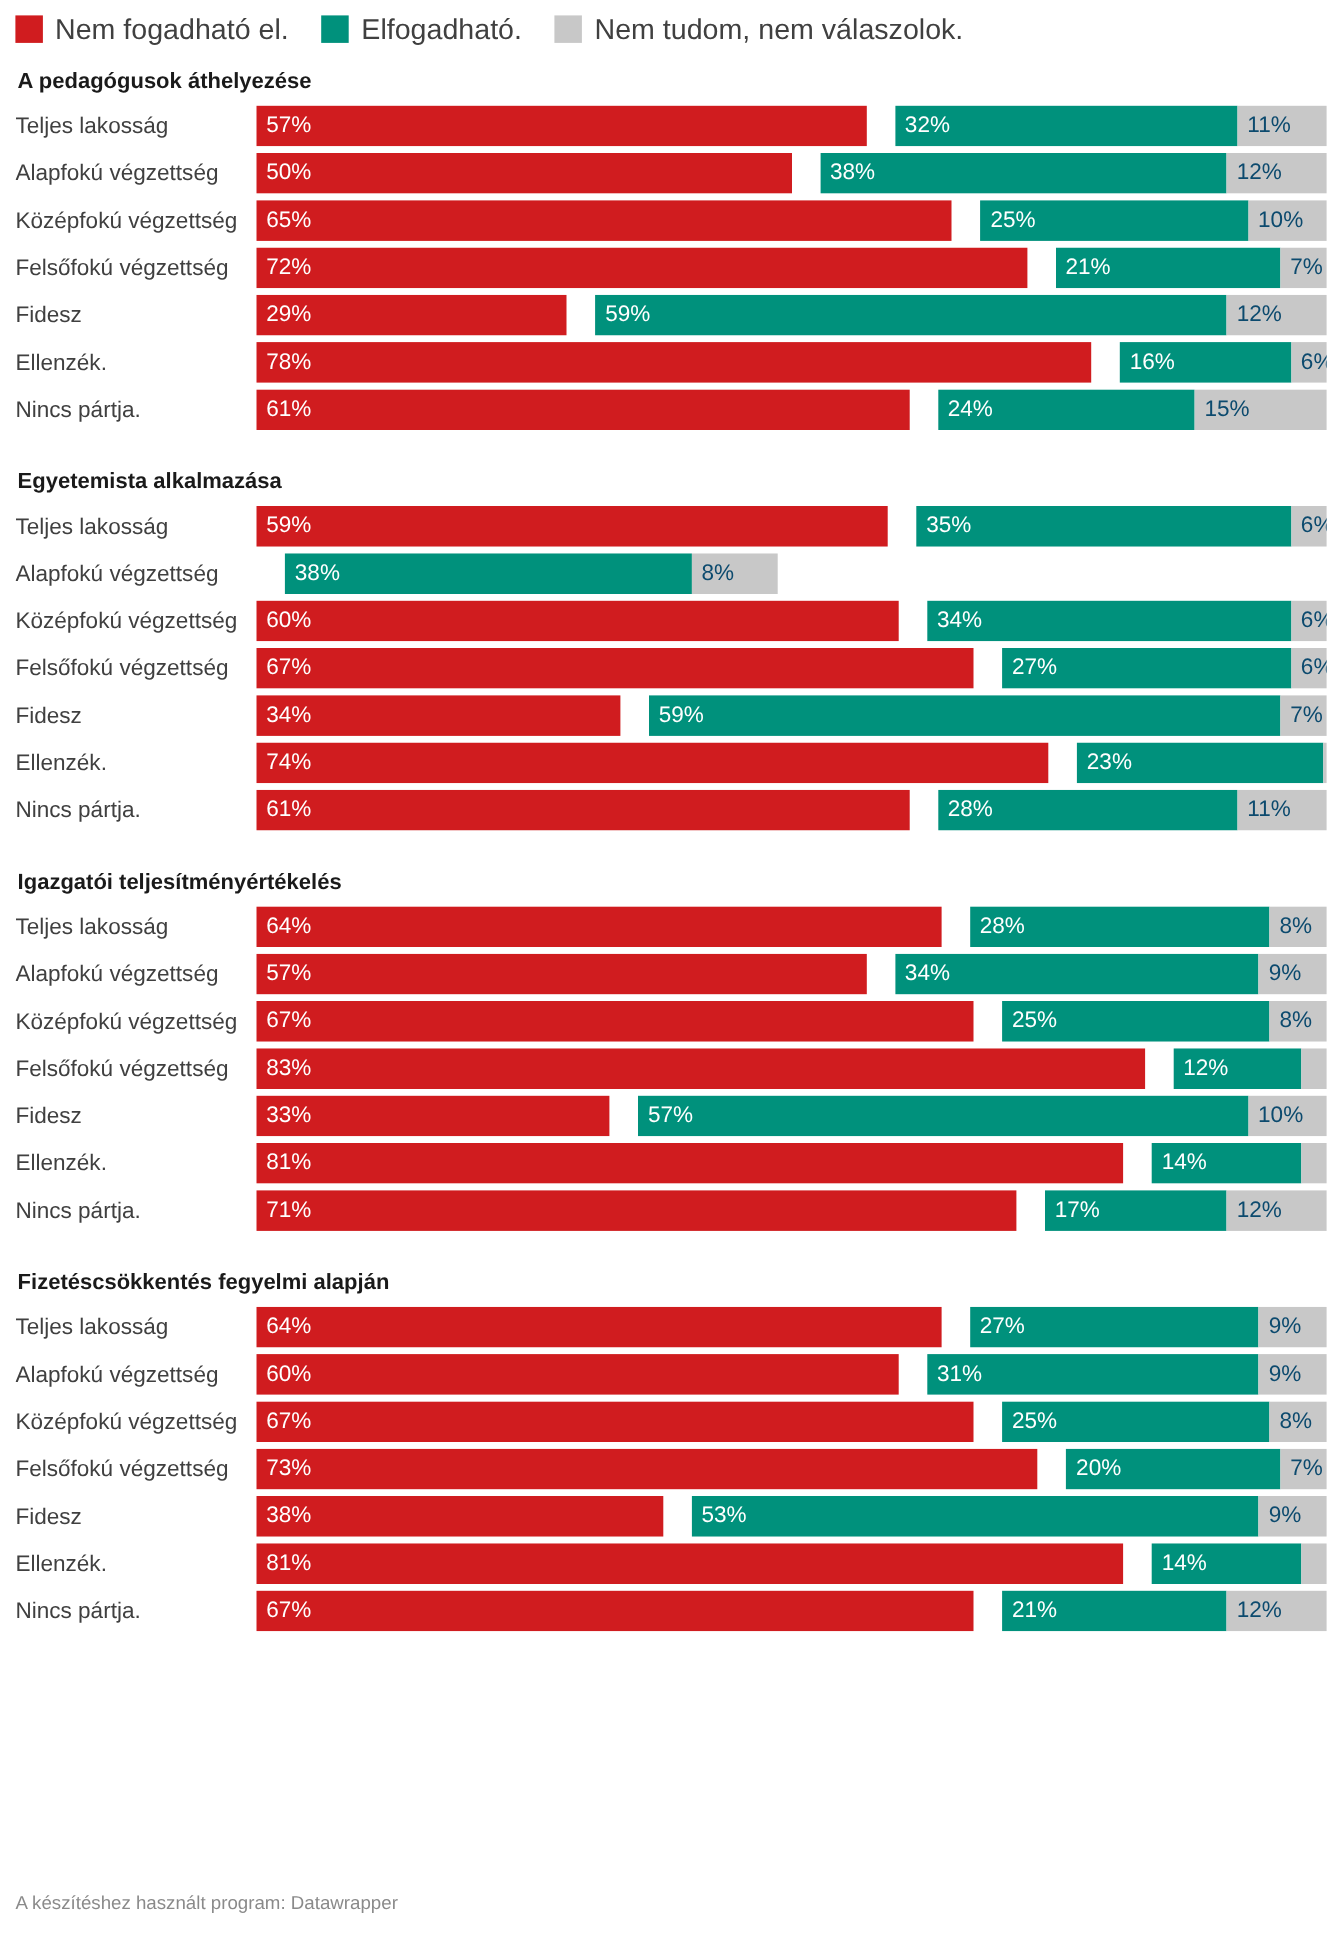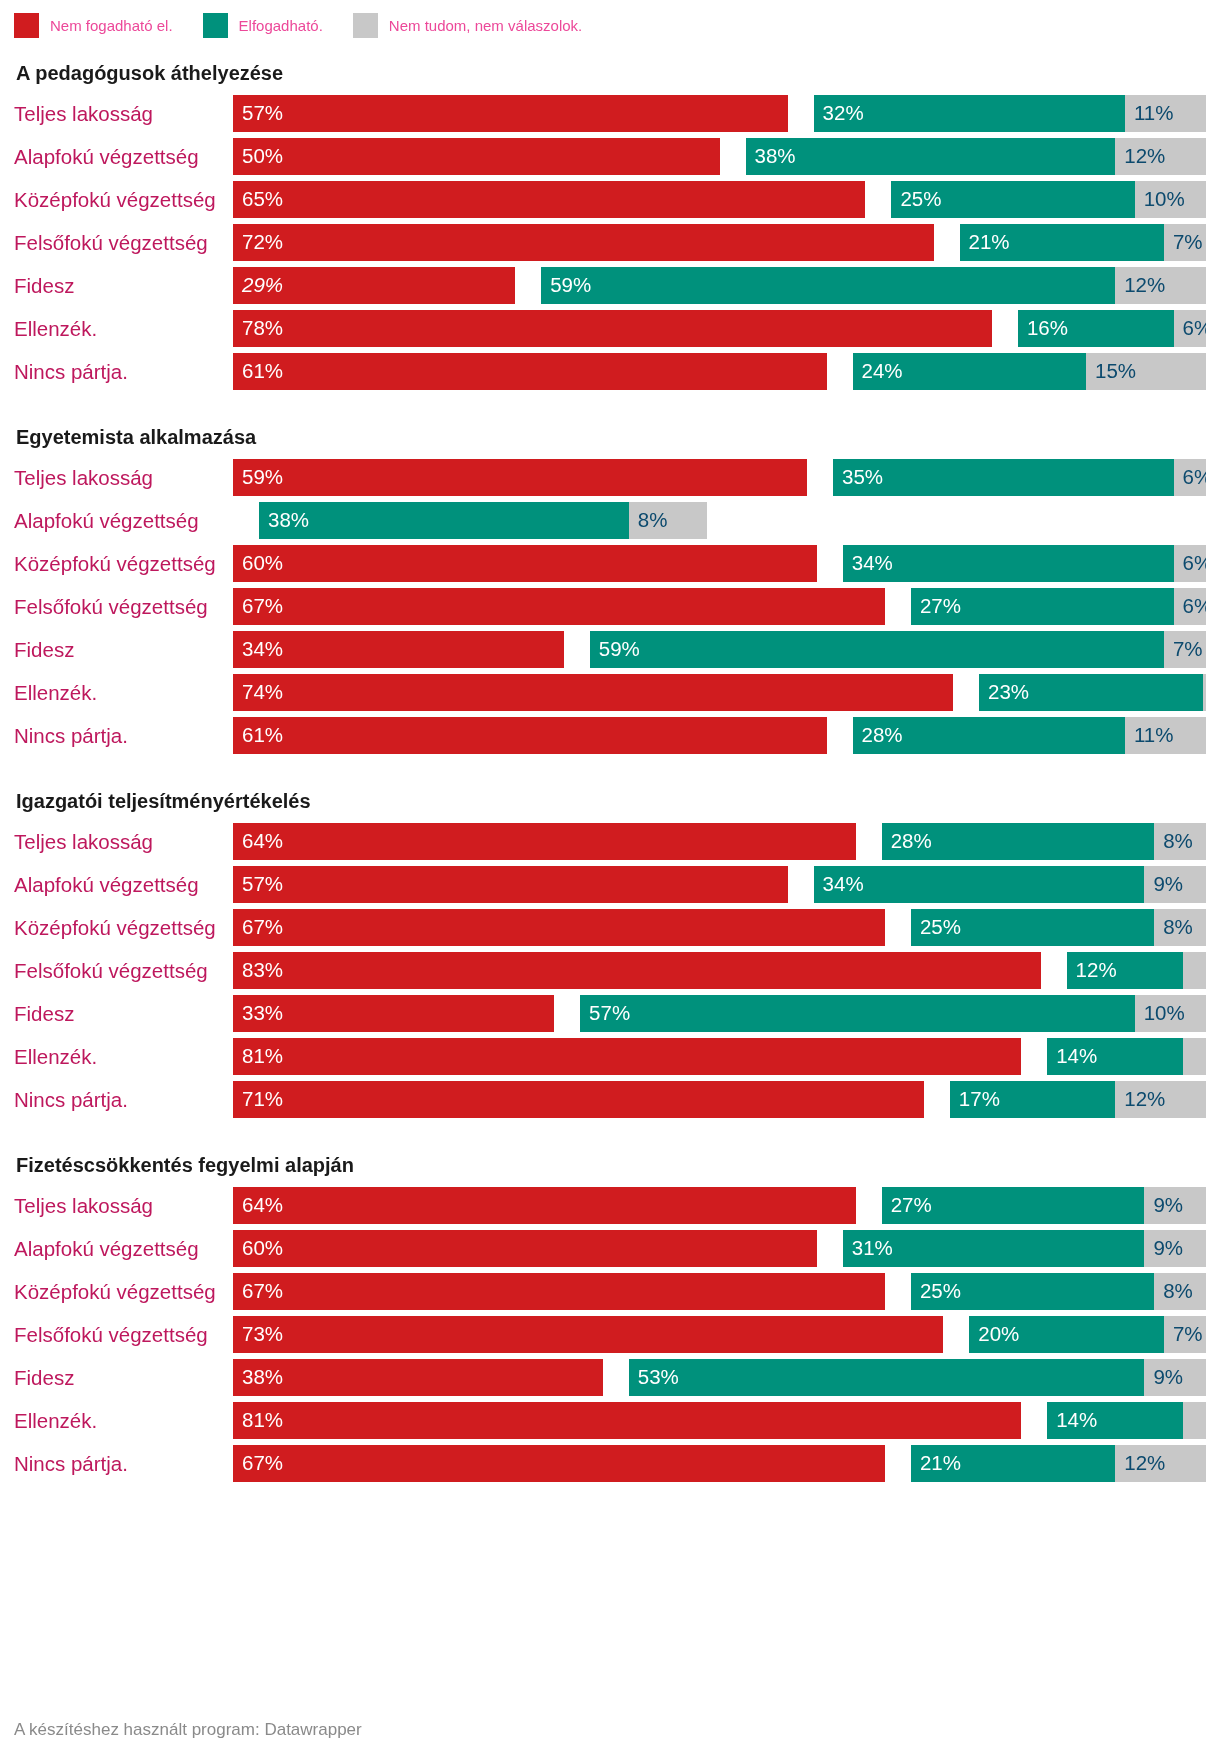--- a/index.html
+++ b/index.html
@@ -35,23 +35,23 @@
     align-items: center;
     margin-right: 30px;
   }
   .legend-swatch {
     width: 25px;
     height: 25px;
     flex: 0 0 25px;
     margin-right: 11px;
   }
   .legend-label {
-    font-size: 15px;
+    font-size: 26px;
     line-height: 1;
-    color: #ec4899;
+    color: #404040;
     white-space: nowrap;
   }
 
   
   .section {
     margin-top: 14px;
   }
   .section + .section {
     margin-top: 36px;
   }
@@ -70,21 +70,21 @@
     height: 37px;
     margin-bottom: 6px;
   }
   .row:last-child { margin-bottom: 0; }
 
   .row-label {
     width: 219px;
     flex: 0 0 219px;
     text-align: left;
     font-size: 20.5px;
-    color: #be185d;
+    color: #404040;
     padding-right: 14px;
     box-sizing: border-box;
     white-space: nowrap;
     overflow: hidden;
   }
 
   .bar-track {
     flex: 1 1 auto;
     height: 37px;
     display: flex;
@@ -168,21 +168,21 @@
           <div class="row-label">Felsőfokú végzettség</div>
           <div class="bar-track">
             <div class="seg neg" style="flex: 0 0 72%;">72%</div>
             <div class="seg pos" style="flex: 0 0 21%;">21%</div>
             <div class="seg dk" style="flex: 0 0 7%;">7%</div>
           </div>
         </div>
         <div class="row">
           <div class="row-label">Fidesz</div>
           <div class="bar-track">
-            <div class="seg neg" style="flex: 0 0 29%; font-style: italic;">29%</div>
+            <div class="seg neg" style="flex: 0 0 29%;">29%</div>
             <div class="seg pos" style="flex: 0 0 59%;">59%</div>
             <div class="seg dk" style="flex: 0 0 12%;">12%</div>
           </div>
         </div>
         <div class="row">
           <div class="row-label">Ellenzék.</div>
           <div class="bar-track">
             <div class="seg neg" style="flex: 0 0 78%;">78%</div>
             <div class="seg pos" style="flex: 0 0 16%;">16%</div>
             <div class="seg dk" style="flex: 0 0 6%;">6%</div>

